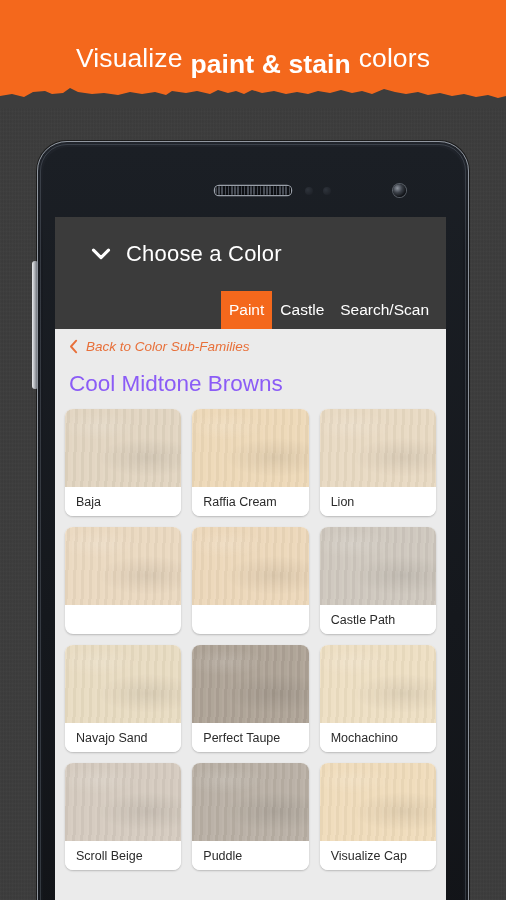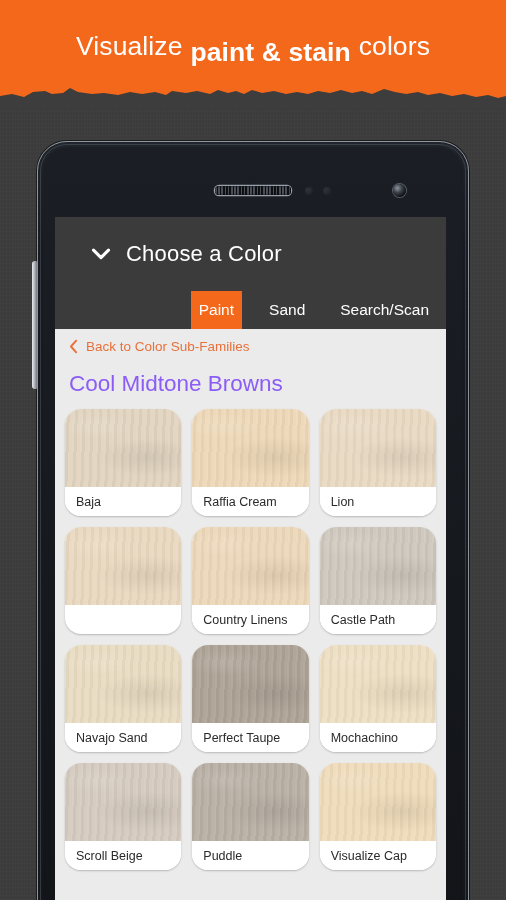--- a/index.html
+++ b/index.html
@@ -44,21 +44,21 @@
   .banner-tear {
     position: absolute;
     left: 0;
     bottom: 0;
     width: 506px;
     height: 26px;
     display: block;
   }
   .banner-text {
     position: absolute;
-    left: 0; top: 0;
+    left: 0; top: 12px;
     width: 506px;
     height: 92px;
     display: flex;
     align-items: center;
     justify-content: center;
     color: #ffffff;
     font-size: 26.5px;
     letter-spacing: 0.1px;
     white-space: nowrap;
     z-index: 3;
@@ -191,34 +191,34 @@
     align-items: stretch;
     height: 38px;
   }
   .tab {
     display: flex;
     align-items: center;
     color: #ffffff;
     font-size: 15.5px;
     padding: 0 8px;
     white-space: nowrap;
-    margin-left: 19px;
   }
   .tab.active {
     background: #F4681C;
   }
   .tab:last-child { padding-right: 17px; }
 
   
   .breadcrumb {
     display: flex;
     align-items: center;
     height: 34px;
     padding-left: 14px;
     background: #ebebeb;
+    font-style: italic;
   }
   .chevron-left {
     width: 9px;
     height: 15px;
     margin-right: 8px;
     flex: none;
   }
   .breadcrumb-text {
     color: #E8703A;
     font-size: 13.5px;
@@ -235,21 +235,21 @@
   
   .grid {
     display: grid;
     grid-template-columns: repeat(3, 1fr);
     gap: 11px;
     padding: 0 10px;
     background: #ebebeb;
   }
   .card {
     background: #ffffff;
-    border-radius: 16px;
+    border-radius: 8px;
     overflow: hidden;
     box-shadow: 0 1px 2px rgba(0,0,0,0.22);
     display: flex;
     flex-direction: column;
   }
   .card-swatch {
     height: 78px;
     position: relative;
   }
   .card-swatch .grain {
@@ -315,21 +315,21 @@
       <div class="app-header">
         <div class="header-title-row">
           <svg class="chevron-down" viewBox="0 0 24 24">
             <path d="M4.5 8.2 L12 15.6 L19.5 8.2" fill="none" stroke="#ffffff" stroke-width="3.1" stroke-linecap="round" stroke-linejoin="round"></path>
           </svg>
           <div class="header-title">Choose a Color</div>
         </div>
 
         <div class="tabs">
           <div class="tab active" style="background: rgb(244, 104, 28);">Paint</div>
-          <div class="tab">Sand</div>
+          <div class="tab">Castle</div>
           <div class="tab">Search/Scan</div>
         </div>
       </div>
 
       <div class="breadcrumb">
         <svg class="chevron-left" viewBox="0 0 10 16">
           <path d="M8 1.6 L2.2 8 L8 14.4" fill="none" stroke="#E8703A" stroke-width="2.1" stroke-linecap="round" stroke-linejoin="round"></path>
         </svg>
         <span class="breadcrumb-text">Back to Color Sub-Families</span>
       </div>
@@ -362,21 +362,20 @@
         <div class="card">
           <div class="card-swatch" style="background: rgb(235, 217, 192);">
               <div class="grain"></div>
             </div>
         </div>
 
         <div class="card">
           <div class="card-swatch" style="background: rgb(237, 216, 186);">
               <div class="grain"></div>
             </div>
-          <div class="card-label">Country Linens</div>
         </div>
 
         <div class="card">
           <div class="card-swatch" style="background: rgb(207, 200, 190);">
               <div class="grain"></div>
             </div>
           <div class="card-label">Castle Path</div>
         </div>
 
         <div class="card">

